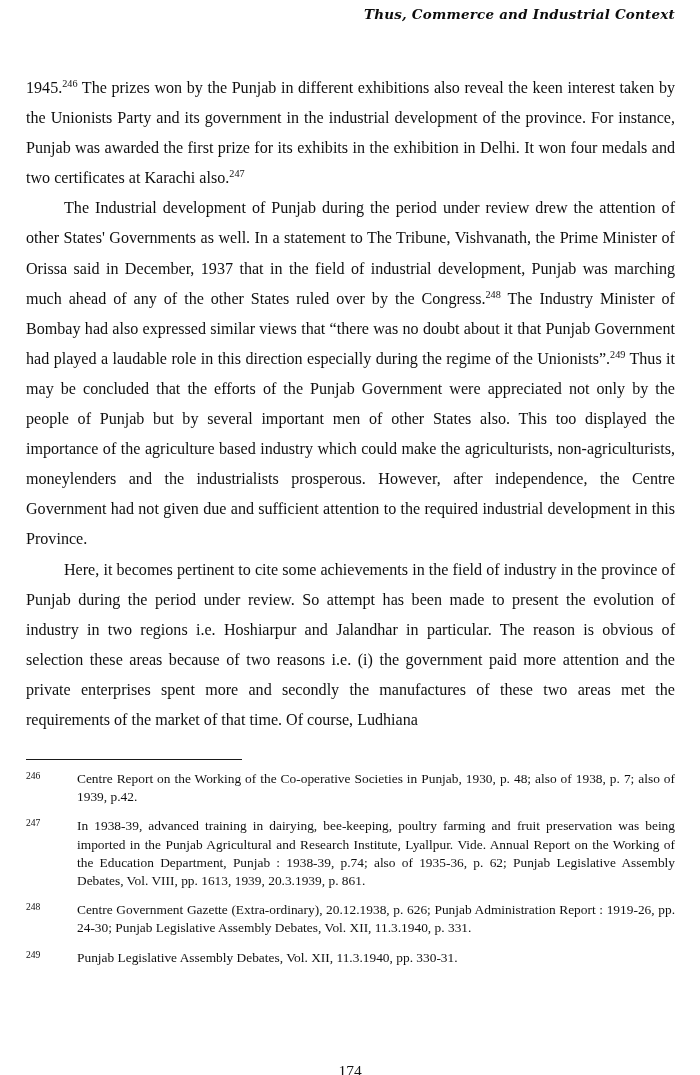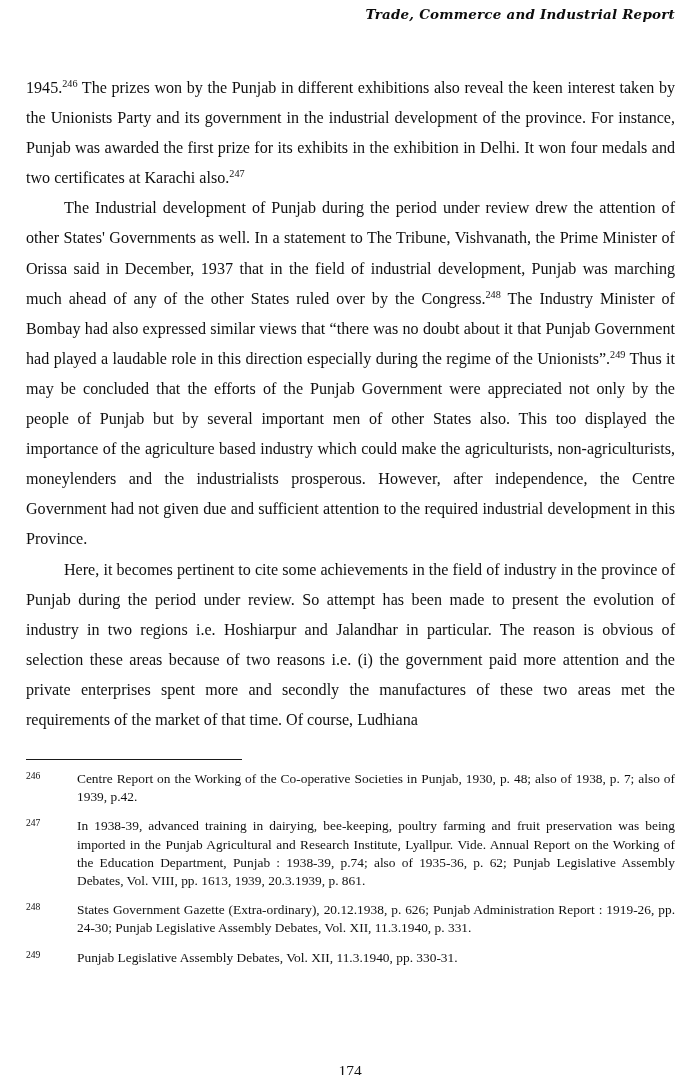--- a/index.html
+++ b/index.html
@@ -111,42 +111,42 @@
     font-size: 15.5px;
     line-height: 18px;
     color: #121212;
   }
 </style>
 </head>
 <body>
 
 <div class="page">
 
-  <div class="running-header">Trade, Commerce and Industrial Report</div>
+  <div class="running-header">Thus, Commerce and Industrial Context</div>
 
   <div class="body-block">
       <p class="para">1945.<sup class="fn">246</sup> The prizes won by the Punjab in different exhibitions also reveal the keen interest taken by the Unionists Party and its government in the industrial development of the province. For instance, Punjab was awarded the first prize for its exhibits in the exhibition in Delhi. It won four medals and two certificates at Karachi also.<sup class="fn">247</sup></p>
       <p class="para indent">The Industrial development of Punjab during the period under review drew the attention of other States' Governments as well. In a statement to <span class="ital">The Tribune</span>, Vishvanath, the Prime Minister of Orissa said in December, 1937 that in the field of industrial development, Punjab was marching much ahead of any of the other States ruled over by the Congress.<sup class="fn">248</sup> The Industry Minister of Bombay had also expressed similar views that “there was no doubt about it that Punjab Government had played a laudable role in this direction especially during the regime of the Unionists”.<sup class="fn">249</sup> Thus it may be concluded that the efforts of the Punjab Government were appreciated not only by the people of Punjab but by several important men of other States also. This too displayed the importance of the agriculture based industry which could make the agriculturists, non-agriculturists, moneylenders and the industrialists prosperous. However, after independence, the Centre Government had not given due and sufficient attention to the required industrial development in this Province.</p>
       <p class="para indent">Here, it becomes pertinent to cite some achievements in the field of industry in the province of Punjab during the period under review. So attempt has been made to present the evolution of industry in two regions i.e. Hoshiarpur and Jalandhar in particular. The reason is obvious of selection these areas because of two reasons i.e. (i) the government paid more attention and the private enterprises spent more and secondly the manufactures of these two areas met the requirements of the market of that time. Of course, Ludhiana</p>
     </div>
 
   <div class="footnote-rule"></div>
 
   <div class="footnotes">
       <div class="fn-item">
         <span class="fn-num">246</span>
         <span class="fn-body"><span class="ital">Centre Report on the Working of the Co-operative Societies in Punjab,</span> 1930, p. 48; also of 1938,  p. 7; also of 1939, p.42.</span>
       </div>
       <div class="fn-item">
         <span class="fn-num">247</span>
         <span class="fn-body">In 1938-39, advanced training in dairying, bee-keeping, poultry farming and fruit preservation was being imported in the Punjab Agricultural and Research Institute, Lyallpur. Vide. Annual <span class="ital">Report on the Working of the Education Department, Punjab : 1938-39</span>, p.74; also of 1935-36, p. 62; <span class="ital">Punjab Legislative Assembly Debates,</span> Vol. VIII, pp. 1613, 1939, 20.3.1939, p. 861.</span>
       </div>
       <div class="fn-item">
         <span class="fn-num">248</span>
-        <span class="fn-body"><span class="ital">States Government Gazette</span> (Extra-ordinary), 20.12.1938, p. 626; <span class="ital">Punjab Administration Report : 1919-26</span>, pp. 24-30; <span class="ital">Punjab Legislative Assembly Debates,</span> Vol. XII, 11.3.1940, p. 331.</span>
+        <span class="fn-body"><span class="ital">Centre Government Gazette</span> (Extra-ordinary), 20.12.1938, p. 626; <span class="ital">Punjab Administration Report : 1919-26</span>, pp. 24-30; <span class="ital">Punjab Legislative Assembly Debates,</span> Vol. XII, 11.3.1940, p. 331.</span>
       </div>
       <div class="fn-item">
         <span class="fn-num">249</span>
         <span class="fn-body"><span class="ital">Punjab Legislative Assembly Debates,</span> Vol. XII, 11.3.1940, pp. 330-31.</span>
       </div>
     </div>
 
   <div class="page-number">174</div>
 
 </div>

